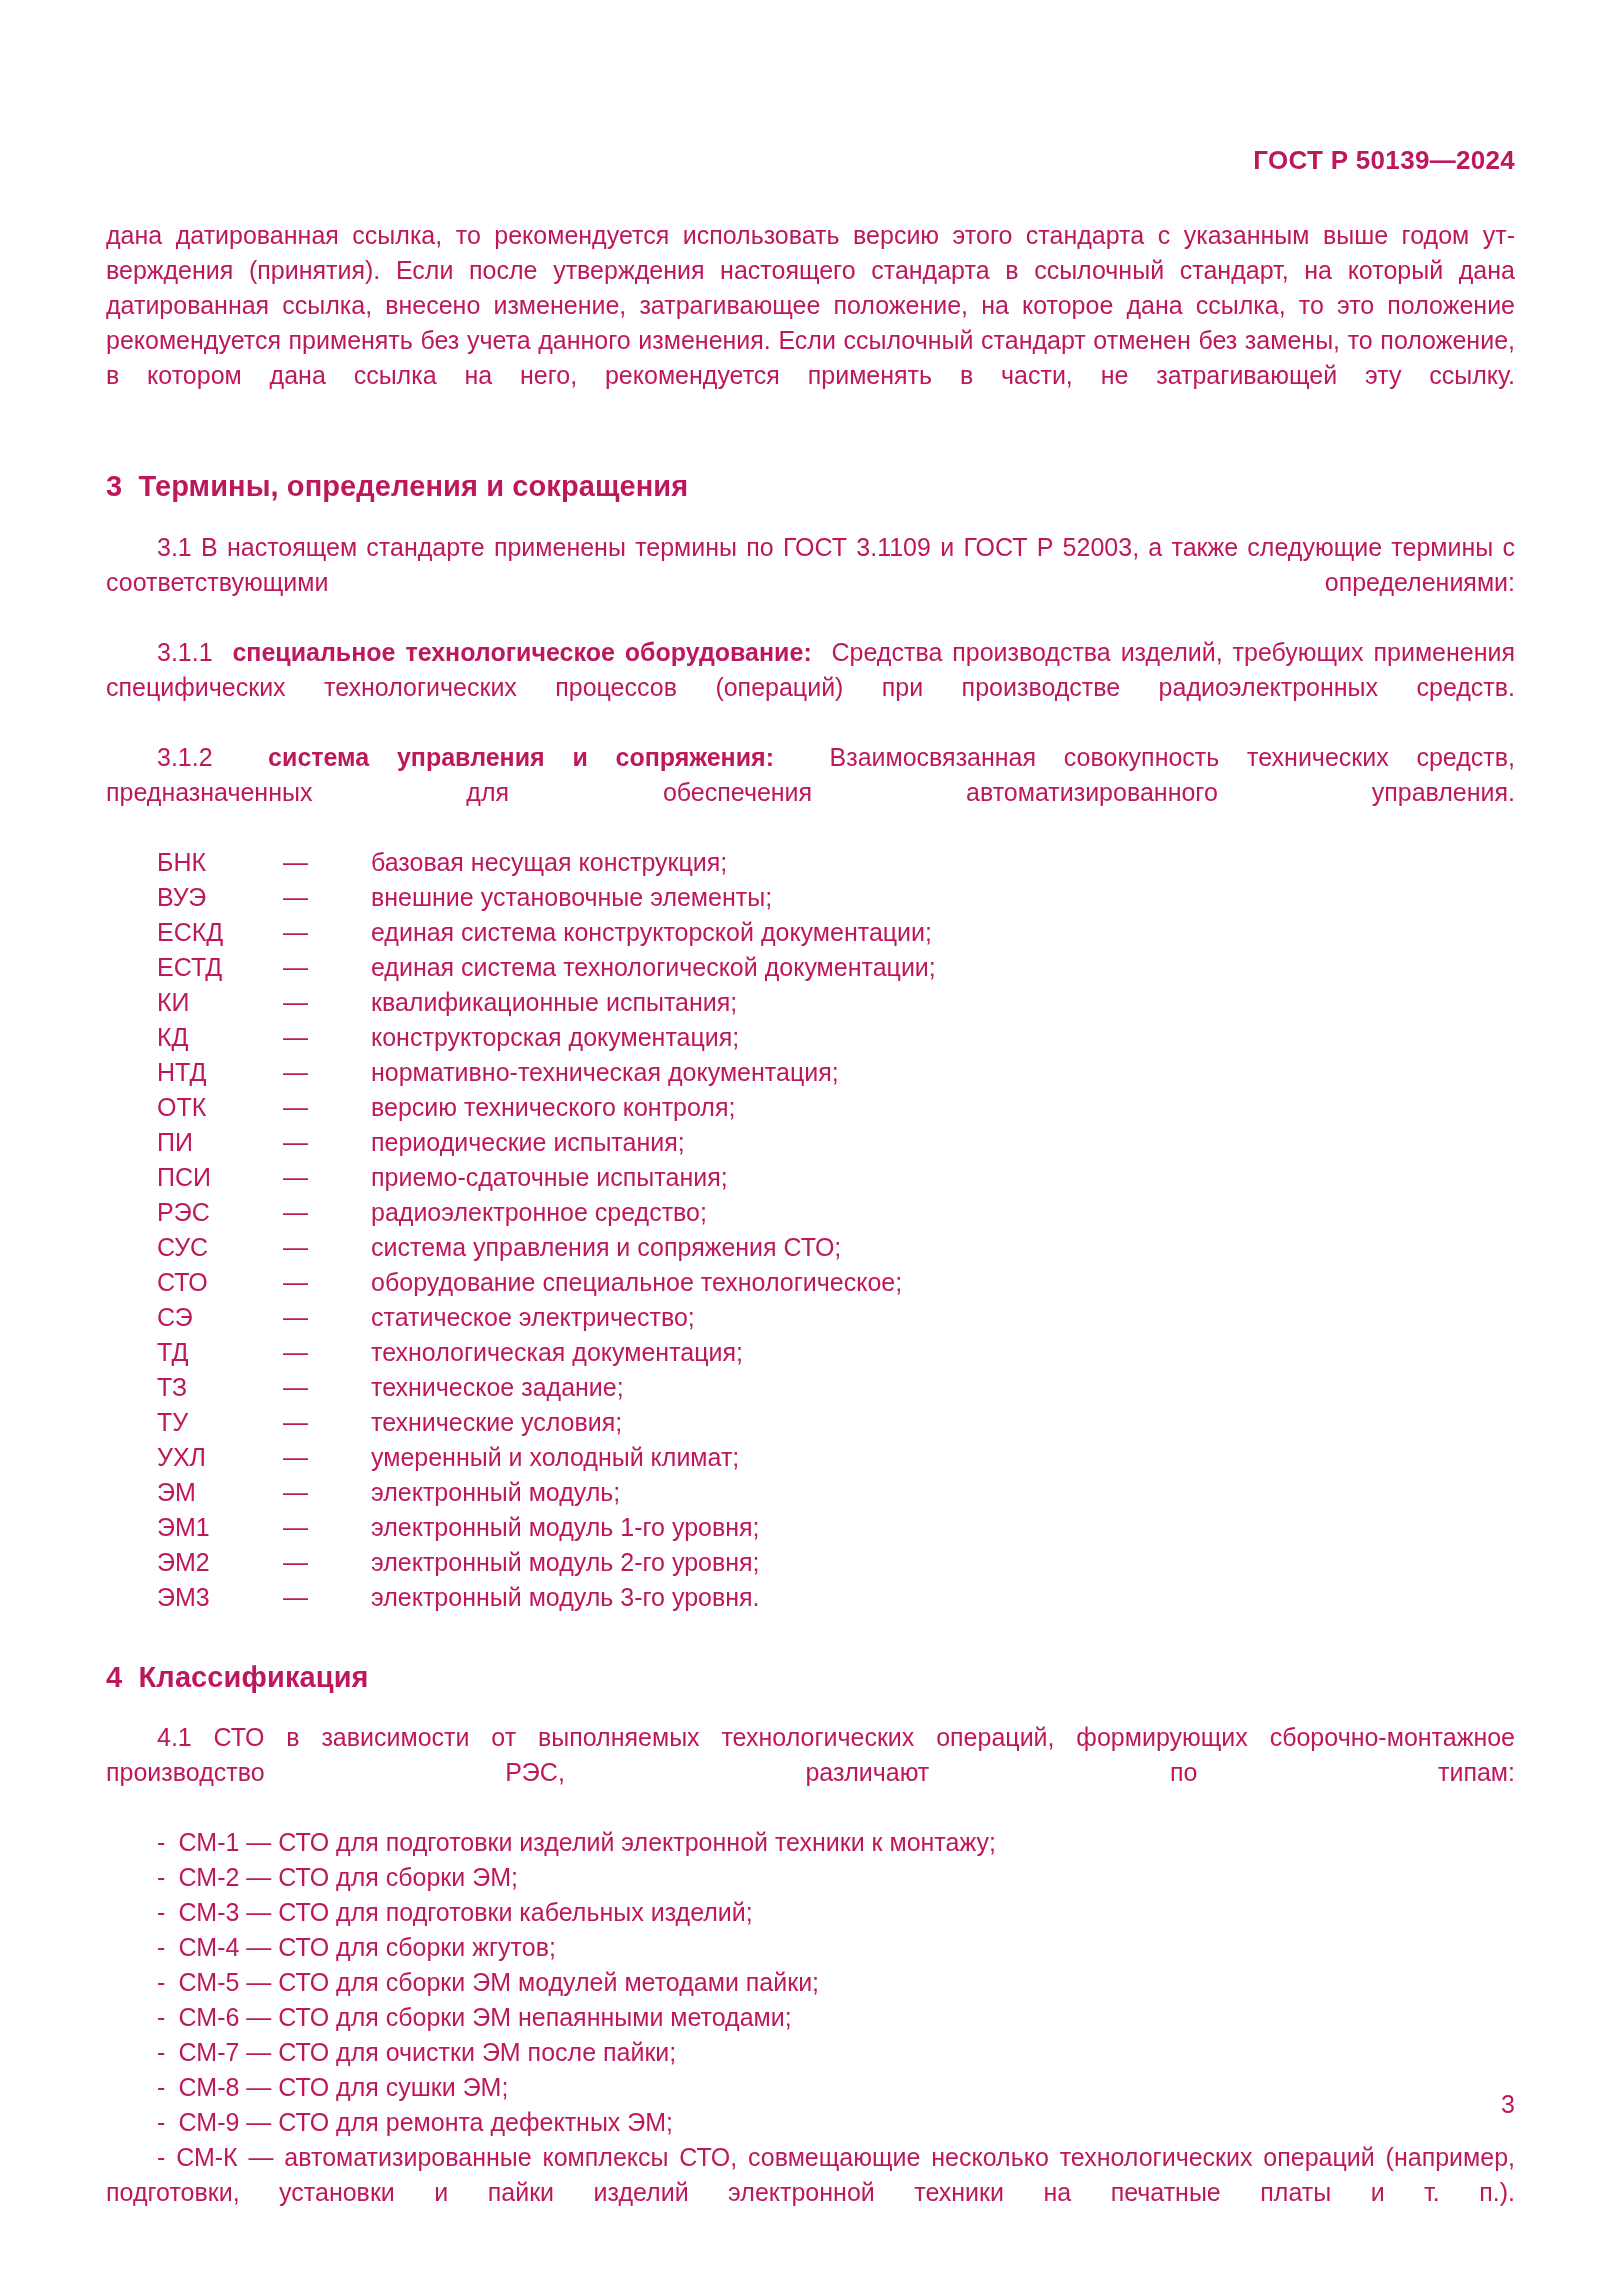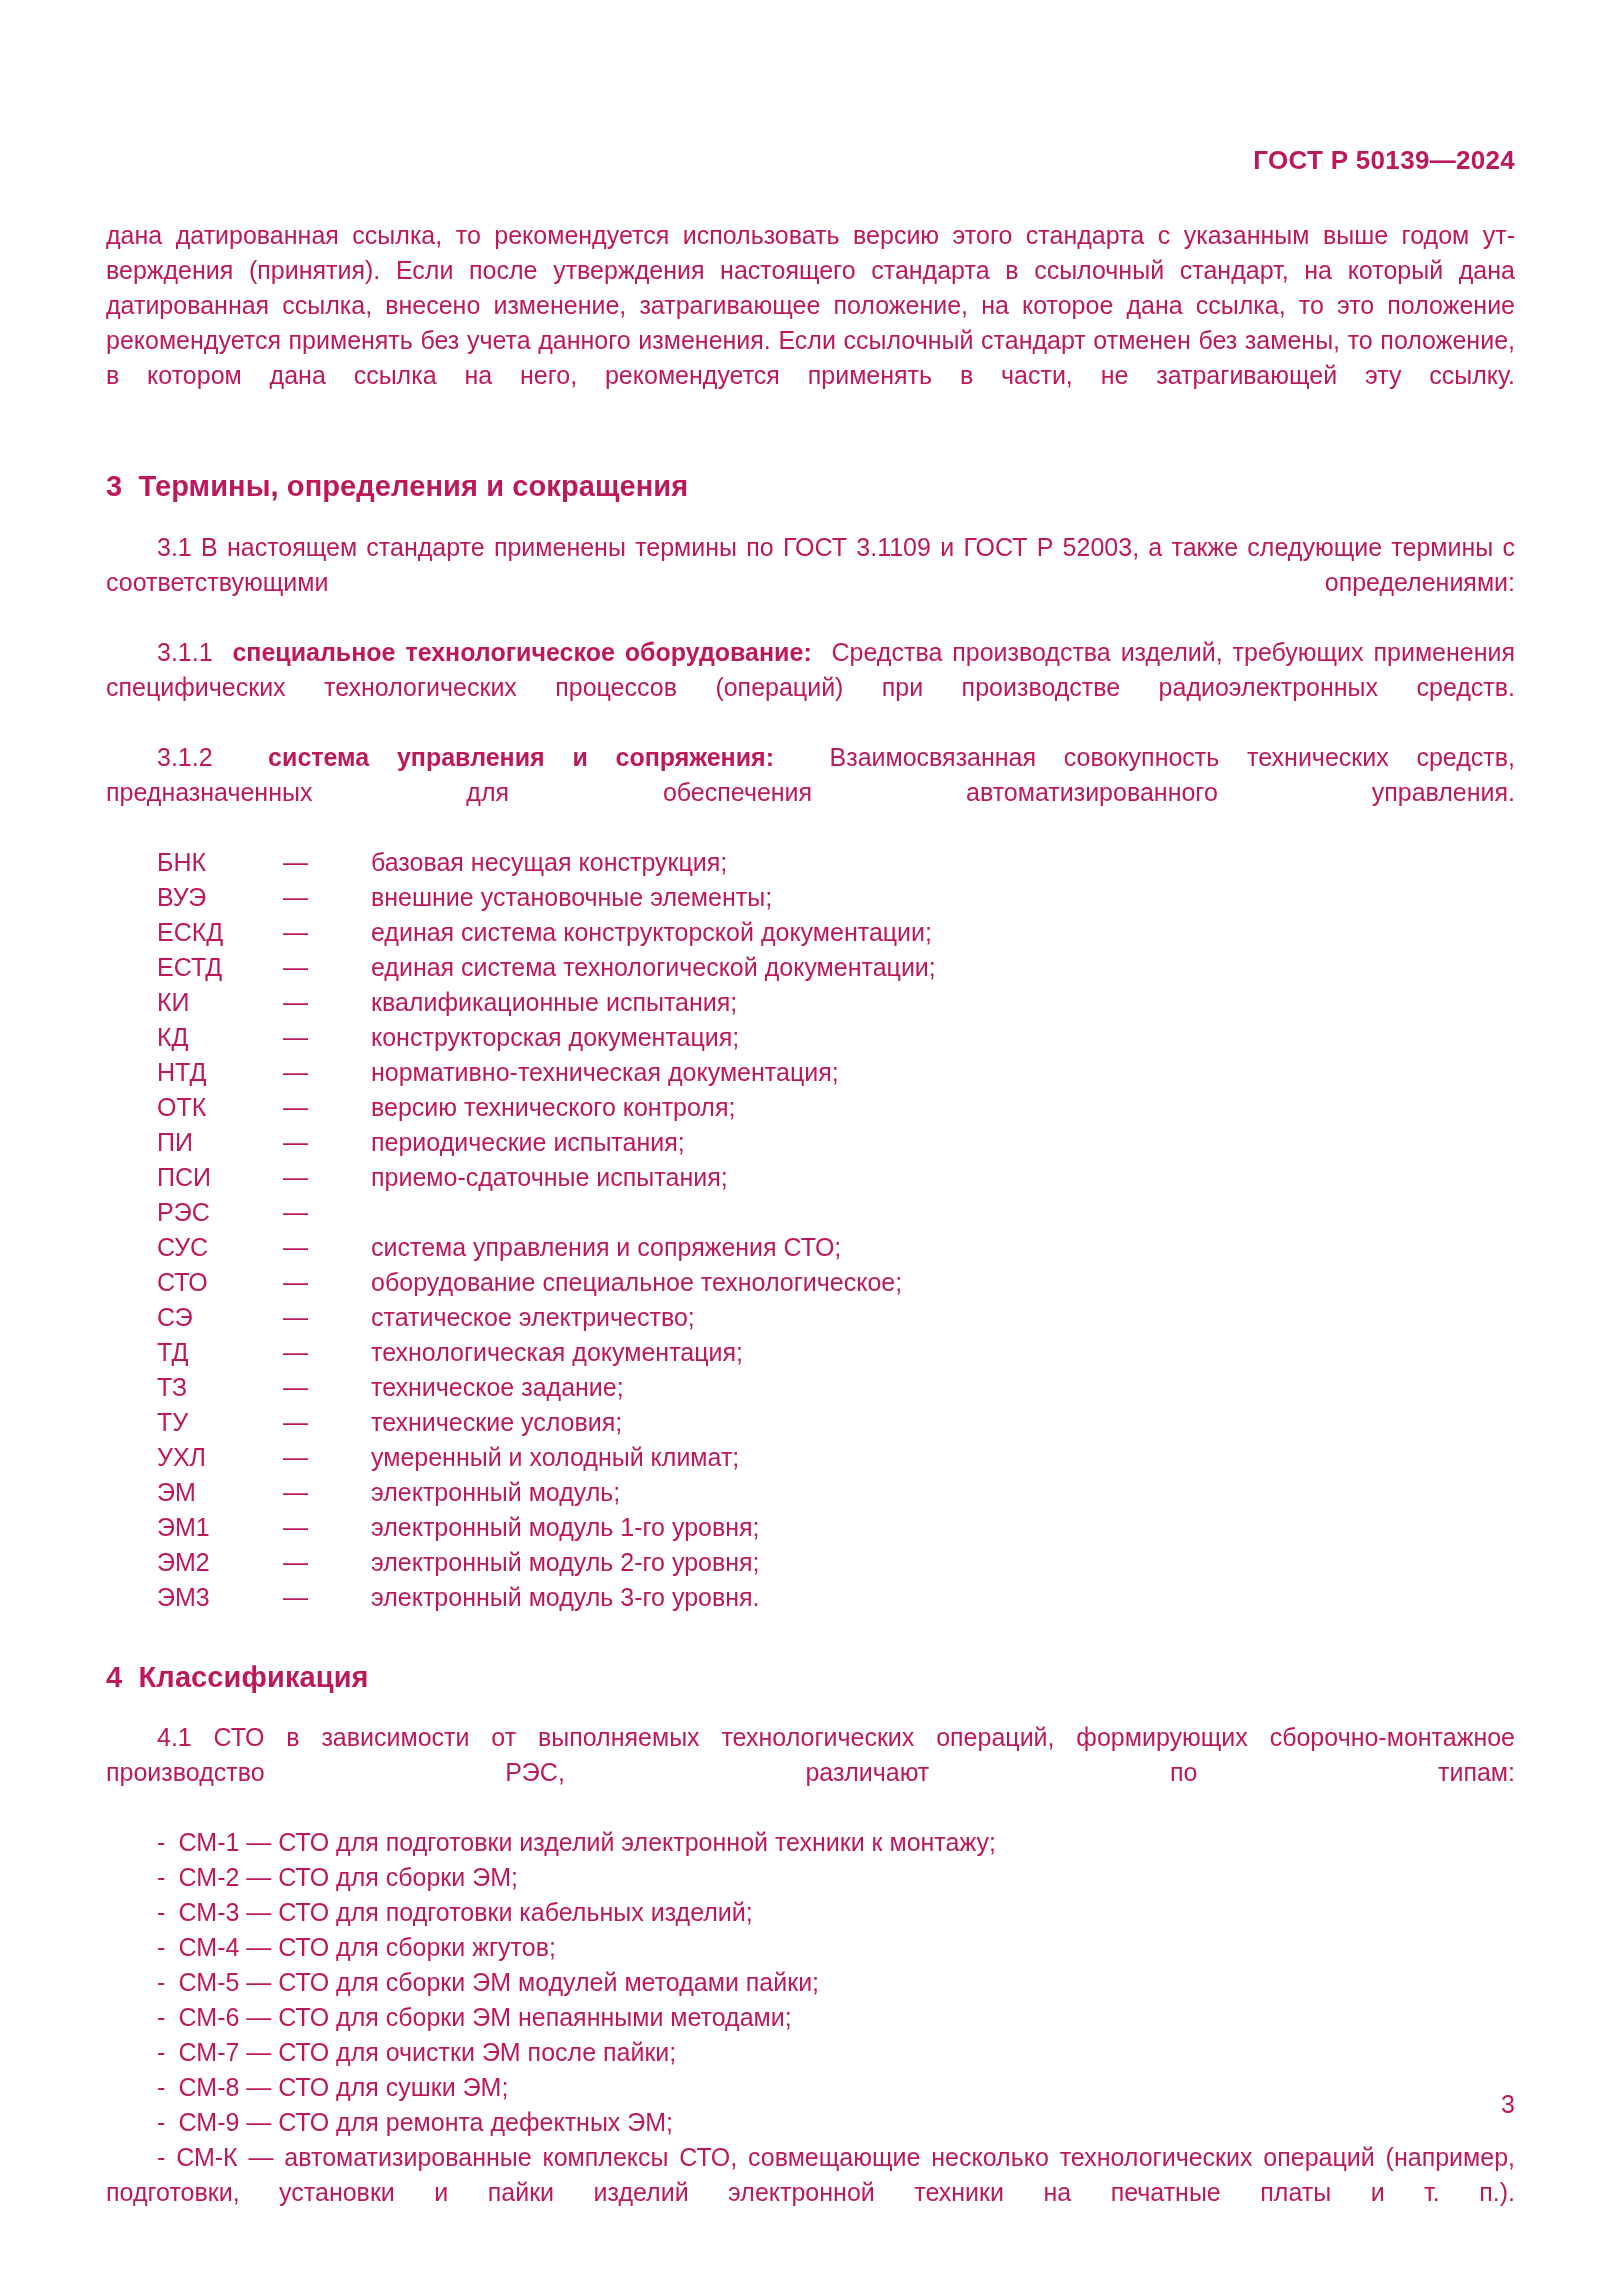--- a/index.html
+++ b/index.html
@@ -208,20 +208,21 @@
         <span class="abbr-val">периодические испытания;</span>
       </li>
       <li class="abbr-row">
         <span class="abbr-key">ПСИ</span>
         <span class="abbr-dash">—</span>
         <span class="abbr-val">приемо-сдаточные испытания;</span>
       </li>
       <li class="abbr-row">
         <span class="abbr-key">РЭС</span>
         <span class="abbr-dash">—</span>
+        <span class="abbr-val">радиоэлектронное средство;</span>
       </li>
       <li class="abbr-row">
         <span class="abbr-key">СУС</span>
         <span class="abbr-dash">—</span>
         <span class="abbr-val">система управления и сопряжения СТО;</span>
       </li>
       <li class="abbr-row">
         <span class="abbr-key">СТО</span>
         <span class="abbr-dash">—</span>
         <span class="abbr-val">оборудование специальное технологическое;</span>

